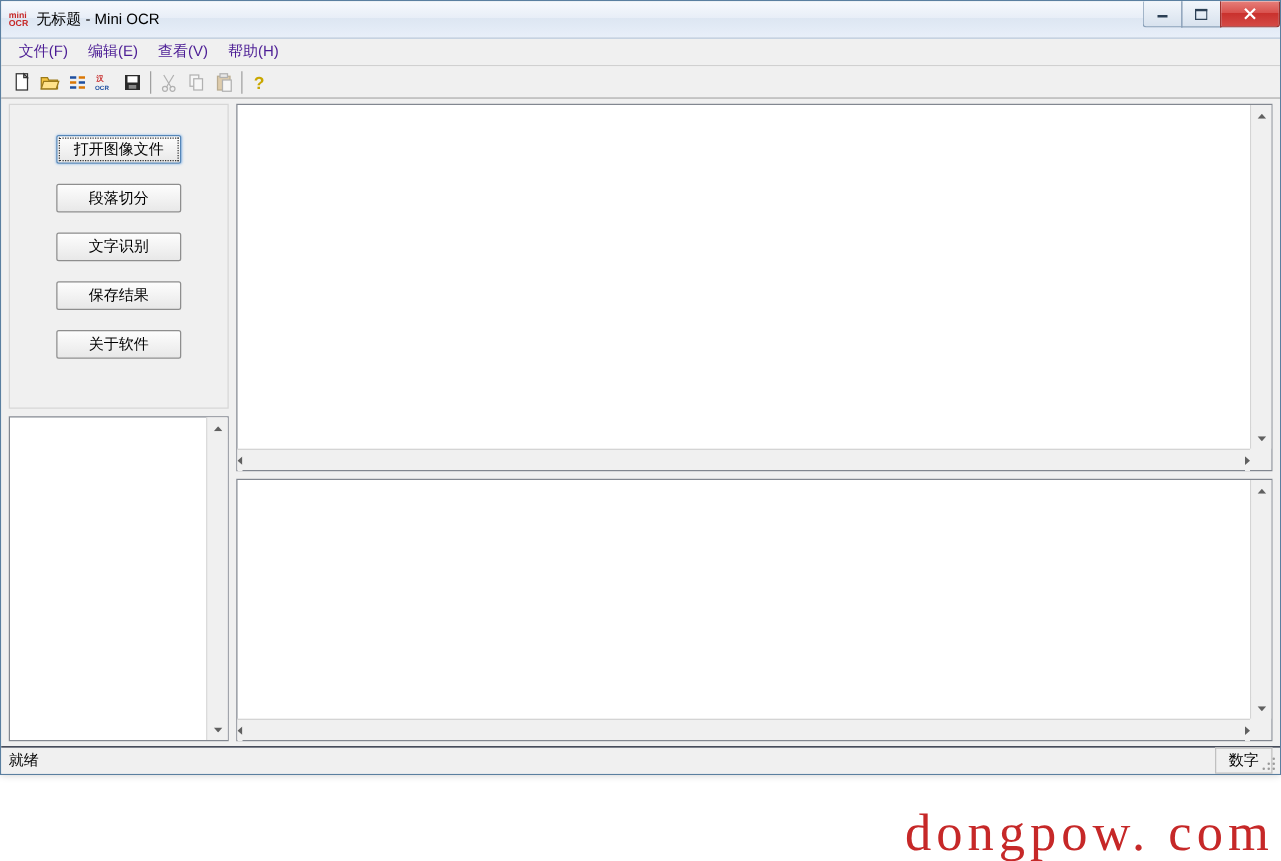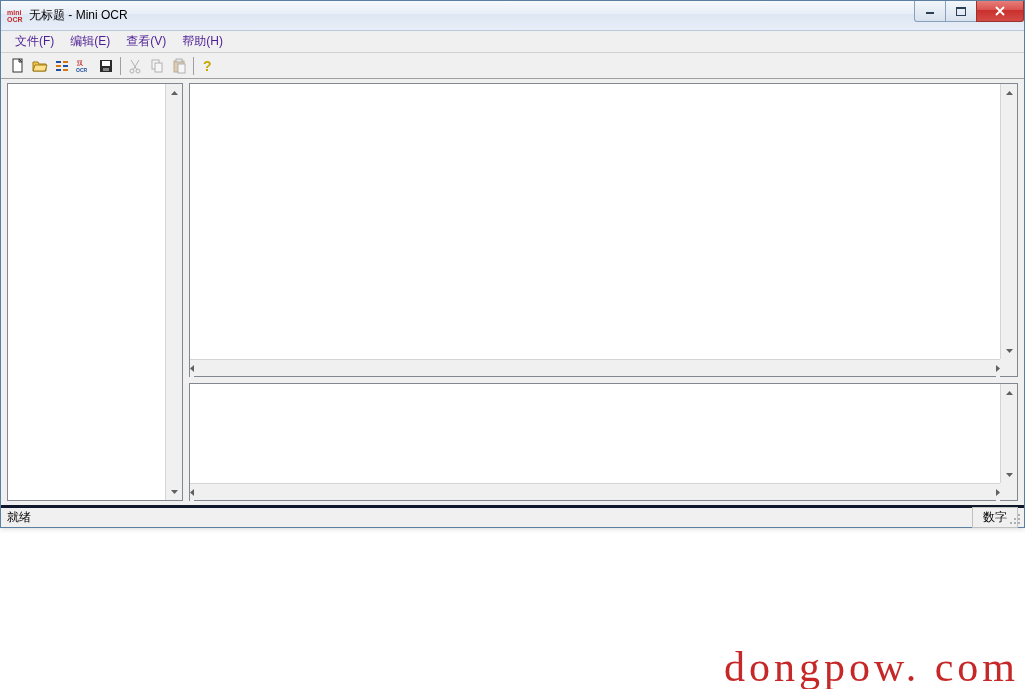--- a/index.html
+++ b/index.html
@@ -7,21 +7,21 @@
       font-family: "Microsoft YaHei", "SimSun", Tahoma, sans-serif;
       font-size: 12px;
       background: #fff;
       width: 1025px;
       height: 689px;
       overflow: hidden;
       position: relative;
     }
     .window {
       width: 1025px;
-      height: 528px;
+      height: 620px;
       border: 1px solid #5a7fa0;
       background: #f0f0f0;
       display: flex;
       flex-direction: column;
       box-shadow: 0 0 6px rgba(0,0,0,0.2);
     }
     
     .titlebar {
       height: 30px;
       background: linear-gradient(to bottom, #f6f9fd 0%, #e8eef7 45%, #dde6f2 46%, #e8eff9 100%);
@@ -194,21 +194,21 @@
       position:absolute; right:0; top:0; bottom:17px; width:17px;
       background:#f0f0f0; border-left:1px solid #d4d4d4;
       display:flex; flex-direction:column;
     }
     .corner { position:absolute; right:0; bottom:0; width:17px; height:17px; background:#f0f0f0; }
     .scroll-htrack { flex:1; background:#f0f0f0; }
     
     .statusbar {
       height: 22px;
       background: #f0f0f0;
-      border-top: 3px solid #0f172a;
+      border-top: 1px solid #0f172a;
       display: flex;
       align-items: center;
       padding: 0 6px;
       font-size: 12px;
       position: relative;
     }
     .status-left { flex: 1; }
     .status-cell {
       border: 1px solid #c0c0c0;
       padding: 1px 10px;
@@ -329,20 +329,27 @@
     <div class="tool-sep"></div>
     <div class="tool-btn">
       <svg width="16" height="16">
           <text x="3" y="13" font-size="14" font-weight="bold" fill="#c9a700" font-family="Arial">?</text>
         </svg>
     </div>
   </div>
 
   <div class="client">
     <div class="side-col">
+      <div class="btn-panel">
+        <button class="panel-btn focused">打开图像文件</button>
+        <button class="panel-btn">段落切分</button>
+        <button class="panel-btn">文字识别</button>
+        <button class="panel-btn">保存结果</button>
+        <button class="panel-btn">关于软件</button>
+      </div>
       <div class="thumb-panel">
         <div class="vscroll">
           <div class="scroll-arrow">
               <svg width="7" height="4">
                 <path d="M0 4 L3.5 0 L7 4 Z" fill="#606060"></path>
               </svg>
             </div>
           <div class="scroll-track"></div>
           <div class="scroll-arrow">
               <svg width="7" height="4">

